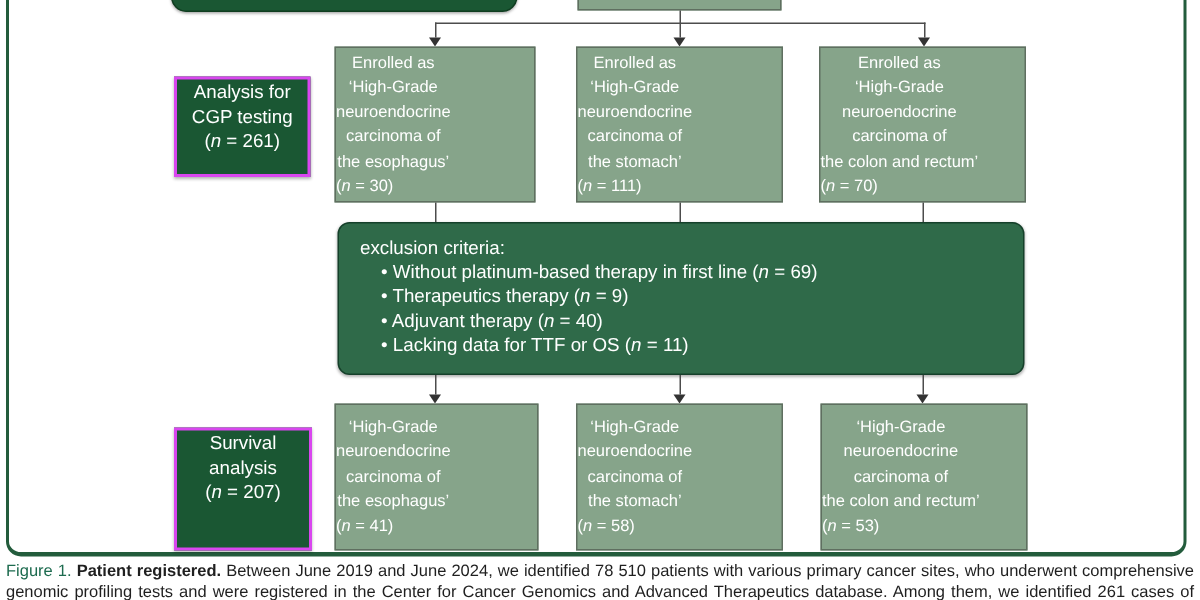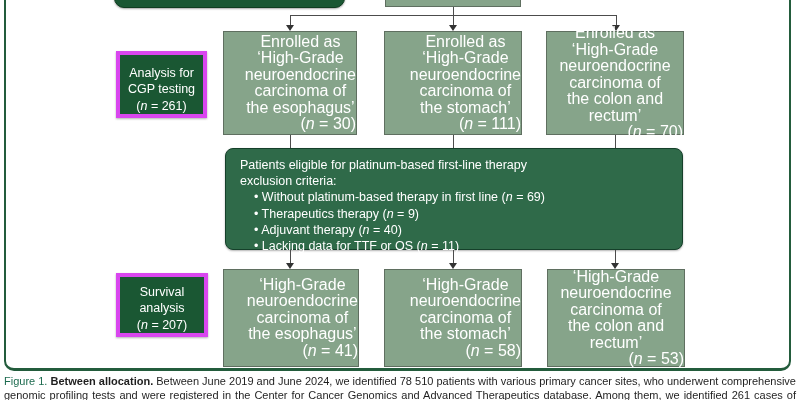--- a/index.html
+++ b/index.html
@@ -21,25 +21,25 @@
     box-shadow:0 1px 2px rgba(0,0,0,.35);}
   .cutbox-sage{position:absolute;left:385px;top:-16px;width:136px;height:23px;
     background:var(--sage);border:1px solid var(--sage-border);}
 
   .vline{position:absolute;width:1px;background:var(--connector-gray);}
   .hline{position:absolute;height:1px;background:var(--connector-gray);}
   .arrow{position:absolute;width:0;height:0;border-left:4px solid transparent;
     border-right:4px solid transparent;border-top:6px solid #333;}
 
   .sagebox{position:absolute;background:var(--sage);border:1px solid var(--sage-border);
-    color:#fff;display:flex;flex-direction:column;align-items:flex-end;justify-content:center;
-    text-align:center;font-size:16px;line-height:16.5px;}
+    color:#fff;display:flex;flex-direction:column;align-items:flex-start;justify-content:center;
+    text-align:center;font-size:11px;line-height:16.5px;}
   .sagebox .body{white-space:pre-line;}
-  .darkbox{position:absolute;background:var(--dark-green);border:4px solid #d946ef;
-    color:#fff;display:flex;flex-direction:column;align-items:center;justify-content:flex-end;
+  .darkbox{position:absolute;background:var(--dark-green);border:2px solid #d946ef;
+    color:#fff;display:flex;flex-direction:column;align-items:center;justify-content:flex-start;
     text-align:center;font-size:12.5px;line-height:16.5px;box-shadow:0 1px 2px rgba(0,0,0,.3);}
   .darkbox .body{white-space:pre-line;}
   .ital{font-style:italic;}
 
   .excl{position:absolute;left:225px;top:148px;width:458px;height:102px;
     background:var(--exclusion-green);border:1px solid #15402a;border-radius:8px;
     color:#fff;font-size:12.5px;line-height:16.2px;padding:8px 14px 6px 14px;
     box-shadow:0 1px 2px rgba(0,0,0,.3);}
   .excl .bullets{padding-left:14px;}
 
@@ -96,38 +96,37 @@
 carcinoma of
 the colon and rectum’</div>
     <div><span>(</span><span class="ital">n</span><span> = 70)</span></div>
   </div>
 
   <div class="vline" style="left:290px;top:135px;height:13px;"></div>
   <div class="vline" style="left:453px;top:135px;height:13px;"></div>
   <div class="vline" style="left:615px;top:135px;height:13px;"></div>
 
   <div class="excl">
-    <div>Patients eligible for platinum-based first-line therapy</div>
     <div>exclusion criteria:</div>
     <div class="bullets">
       <div><span>• Without platinum-based therapy in first line (</span><span class="ital">n</span><span> = 69)</span></div>
       <div><span>• Therapeutics therapy (</span><span class="ital">n</span><span> = 9)</span></div>
       <div><span>• Adjuvant therapy (</span><span class="ital">n</span><span> = 40)</span></div>
       <div><span>• Lacking data for TTF or OS (</span><span class="ital">n</span><span> = 11)</span></div>
     </div>
   </div>
 
   <div class="vline" style="left:290px;top:250px;height:13px;"></div>
   <div class="vline" style="left:453px;top:250px;height:13px;"></div>
   <div class="vline" style="left:615px;top:250px;height:13px;"></div>
   <div class="arrow" style="left:286px;top:263px;"></div>
   <div class="arrow" style="left:449px;top:263px;"></div>
   <div class="arrow" style="left:611px;top:263px;"></div>
 
-  <div class="darkbox" style="left:116px;top:273px;width:92px;height:64px;">
+  <div class="darkbox" style="left:116px;top:285px;width:92px;height:82px;">
     <div class="body">Survival
 analysis</div>
     <div><span>(</span><span class="ital">n</span><span> = 207)</span></div>
   </div>
 
   <div class="sagebox" style="left:223px;top:269px;width:136px;height:98px;">
     <div class="body">‘High-Grade
 neuroendocrine
 carcinoma of
 the esophagus’</div>
@@ -143,18 +142,18 @@
   <div class="sagebox" style="left:547px;top:269px;width:138px;height:98px;">
     <div class="body">‘High-Grade
 neuroendocrine
 carcinoma of
 the colon and rectum’</div>
     <div><span>(</span><span class="ital">n</span><span> = 53)</span></div>
   </div>
 
   <div class="caption">
     <div class="cline">
-      <span class="fig-label">Figure 1.</span><span class="fig-title"> Between allocation. </span><span>Between June 2019 and June 2024, we identified 78 510 patients with various primary cancer sites, who underwent comprehensive</span>
+      <span class="fig-label">Figure 1.</span><span class="fig-title"> Patient registered. </span><span>Between June 2019 and June 2024, we identified 78 510 patients with various primary cancer sites, who underwent comprehensive</span>
     </div>
     <div class="cline">genomic profiling tests and were registered in the Center for Cancer Genomics and Advanced Therapeutics database. Among them, we identified 261 cases of</div>
   </div>
 
 </div>
 
 </body></html>

